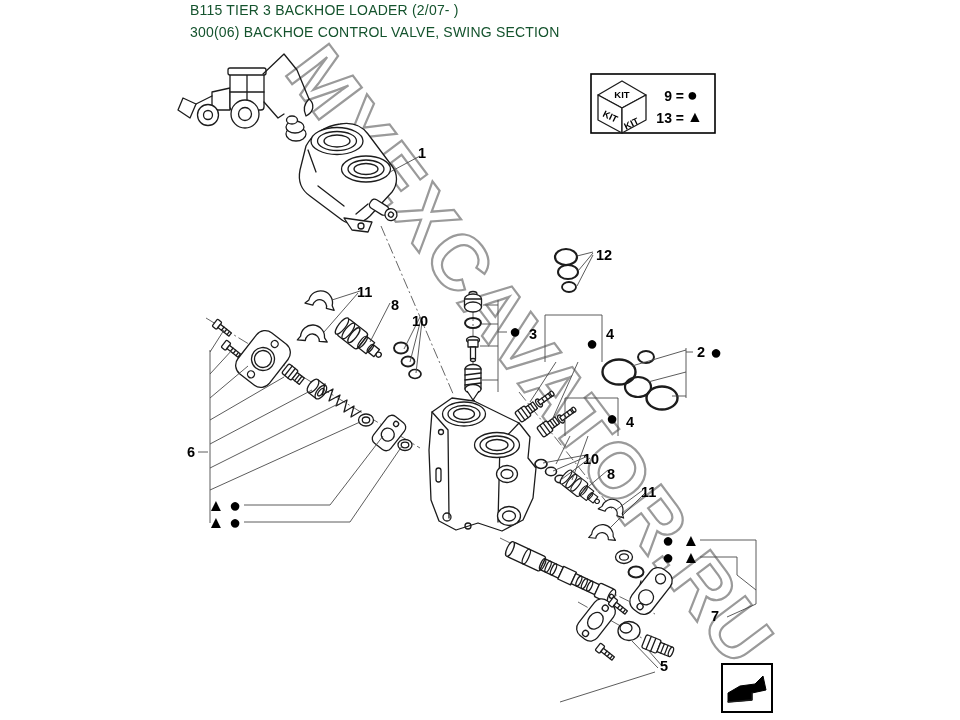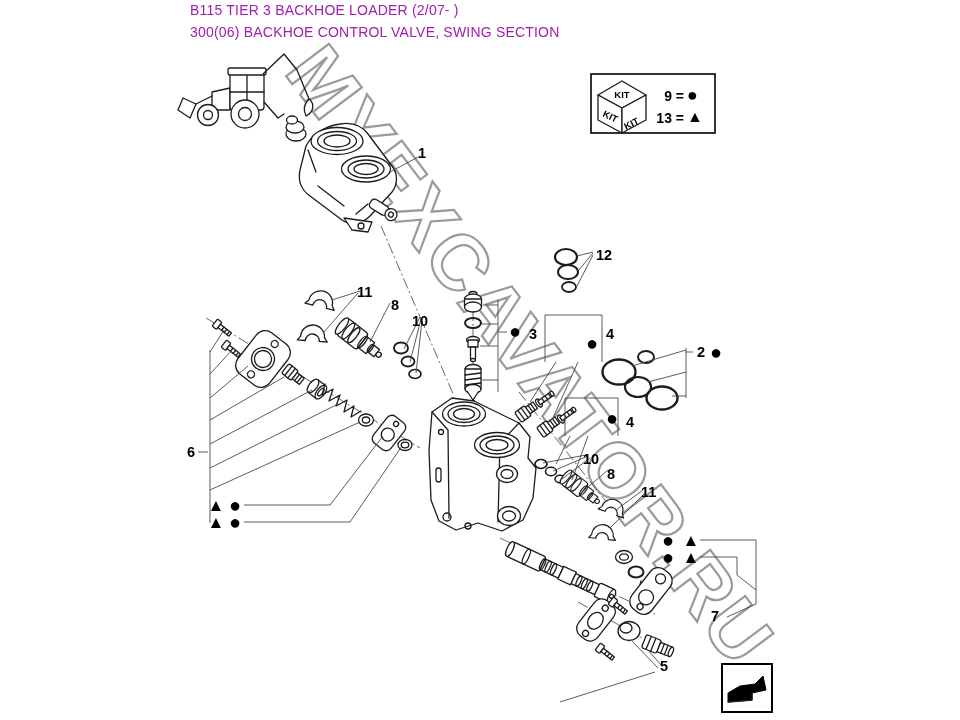--- a/index.html
+++ b/index.html
@@ -1,18 +1,18 @@
 <!DOCTYPE html>
 <html><head>
 <meta charset="utf-8">
 <style>
   html,body{margin:0;padding:0;background:#fff;}
   #page{position:relative;width:960px;height:720px;background:#fff;overflow:hidden;
         font-family:"Liberation Sans",sans-serif;}
-  .hdr{position:absolute;left:190px;color:#a21caf;font-size:14px;letter-spacing:.2px;white-space:nowrap;}
+  .hdr{position:absolute;left:190px;color:#14532d;font-size:14px;letter-spacing:.2px;white-space:nowrap;}
   #hdr1{top:2px;} #hdr2{top:24px;}
   svg text{font-family:"Liberation Sans",sans-serif;}
   .lbl{font-weight:bold;font-size:14.5px;fill:#000;}
   .sym{fill:#000;}
   .p{stroke:#1c1c1c;fill:#fff;stroke-width:1.3;stroke-linejoin:round;}
   .s{stroke:#1c1c1c;fill:none;stroke-width:1.3;stroke-linejoin:round;stroke-linecap:round;}
   .or{stroke:#1c1c1c;fill:none;}
   .ld{stroke:#4a4a4a;fill:none;stroke-width:0.9;}
   .cl{stroke:#555;fill:none;stroke-width:0.9;stroke-dasharray:11 3 2 3;}
   .wm{fill:none;stroke:#9a9a9a;stroke-width:2.2;font-weight:bold;font-size:78px;letter-spacing:2px;}

